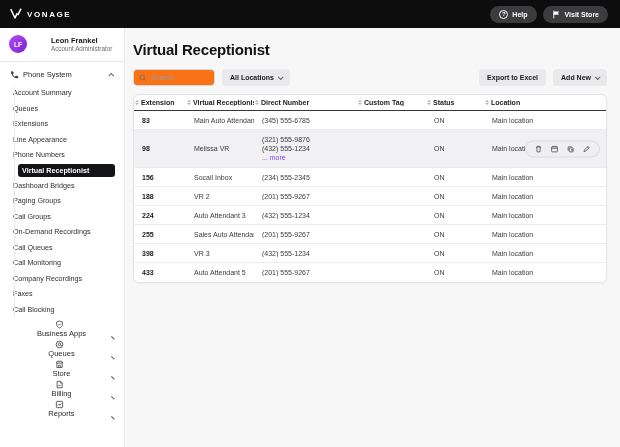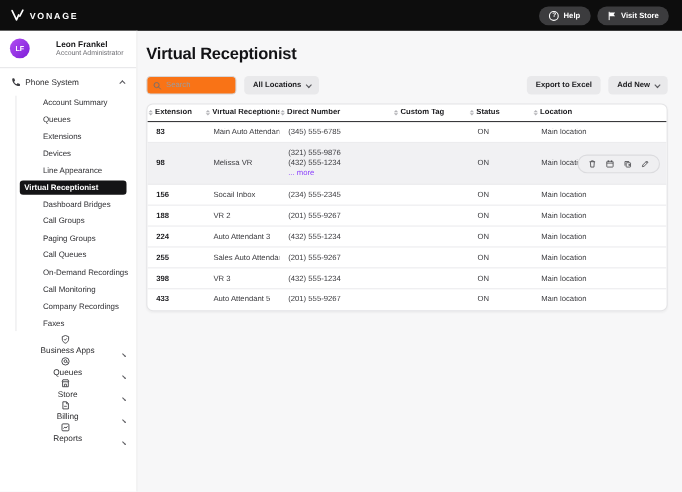--- a/index.html
+++ b/index.html
@@ -38,21 +38,21 @@
     align-items:center; justify-content:center; }
   .nav-item .chev { margin-left:auto; }
   .chev { width:4px; height:4px; border-right:1.1px solid #5b5b60; border-bottom:1.1px solid #5b5b60;
     display:inline-block; }
   .chev.down { transform:rotate(45deg) translateY(-1px); }
   .chev.up { transform:rotate(-135deg) translateY(-1px); }
 
   .sub-list { position:relative; padding:1px 0 2px; }
   .sub-list::before { content:""; position:absolute; left:14px; top:3px; bottom:3px; width:1px;
     background:#e9e9eb; }
-  .sub-item { display:flex; align-items:center; height:15.5px; padding-left:39px;
+  .sub-item { display:flex; align-items:center; height:15.5px; padding-left:13px;
     font-size:7.2px; color:#2f2f33; cursor:pointer; }
   .sub-item.active { height:13px; margin:1px 9px 1px 18px; padding-left:4px;
     background:#141416; color:#fff; border-radius:3px; font-weight:600; }
 
   .nav-item.bottom { height:20px;flex-direction:column; }
 
   
   .main { flex:1; padding:13px 13px 0 8px; min-width:0; }
   .page-title { font-size:15px; font-weight:600; color:#131316; letter-spacing:-0.2px;
     margin-bottom:11px; }
@@ -148,51 +148,54 @@
         <div class="sub-item">
             <span>Account Summary</span>
           </div>
         <div class="sub-item">
             <span>Queues</span>
           </div>
         <div class="sub-item">
             <span>Extensions</span>
           </div>
         <div class="sub-item">
-            <span>Devices</span>
-          </div>
-        <div class="sub-item">
             <span>Line Appearance</span>
+          </div>
+        <div class="sub-item">
+            <span>Phone Numbers</span>
           </div>
         <div class="sub-item active">
             <span>Virtual Receptionist</span>
           </div>
         <div class="sub-item">
             <span>Dashboard Bridges</span>
           </div>
         <div class="sub-item">
+            <span>Paging Groups</span>
+          </div>
+        <div class="sub-item">
             <span>Call Groups</span>
           </div>
         <div class="sub-item">
-            <span>Paging Groups</span>
+            <span>On-Demand Recordings</span>
           </div>
         <div class="sub-item">
             <span>Call Queues</span>
           </div>
         <div class="sub-item">
-            <span>On-Demand Recordings</span>
-          </div>
-        <div class="sub-item">
             <span>Call Monitoring</span>
           </div>
         <div class="sub-item">
             <span>Company Recordings</span>
           </div>
         <div class="sub-item">
             <span>Faxes</span>
+          </div>
+        <div class="sub-item">
+            <span>Call Blocking</span>
           </div>
       </div>
 
       <div class="nav-item bottom">
         <span class="nav-ic">
           <svg width="9" height="9" viewBox="0 0 10 10">
               <path d="M5 1.1 8.2 2.3v2.5c0 2-1.4 3.4-3.2 4.1C3.2 8.2 1.8 6.8 1.8 4.8V2.3z" fill="none" stroke="#3c3c40" stroke-width="0.9"></path>
               <path d="M3.6 4.9l1 1 1.8-1.9" fill="none" stroke="#3c3c40" stroke-width="0.9"></path>
             </svg>
         </span>

